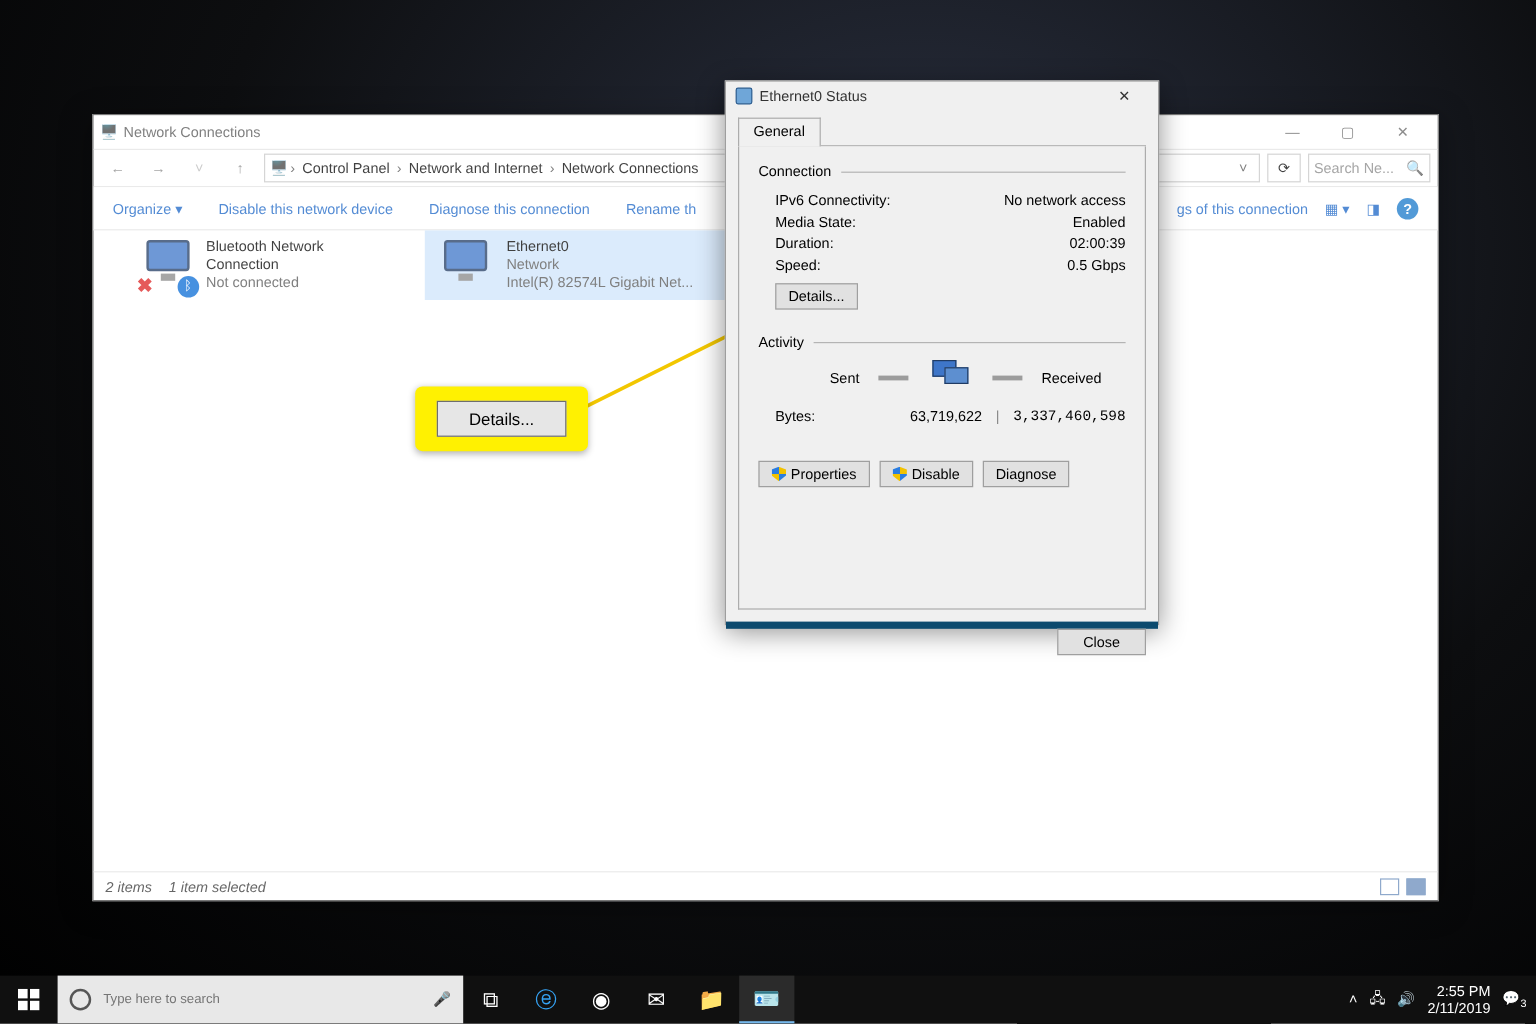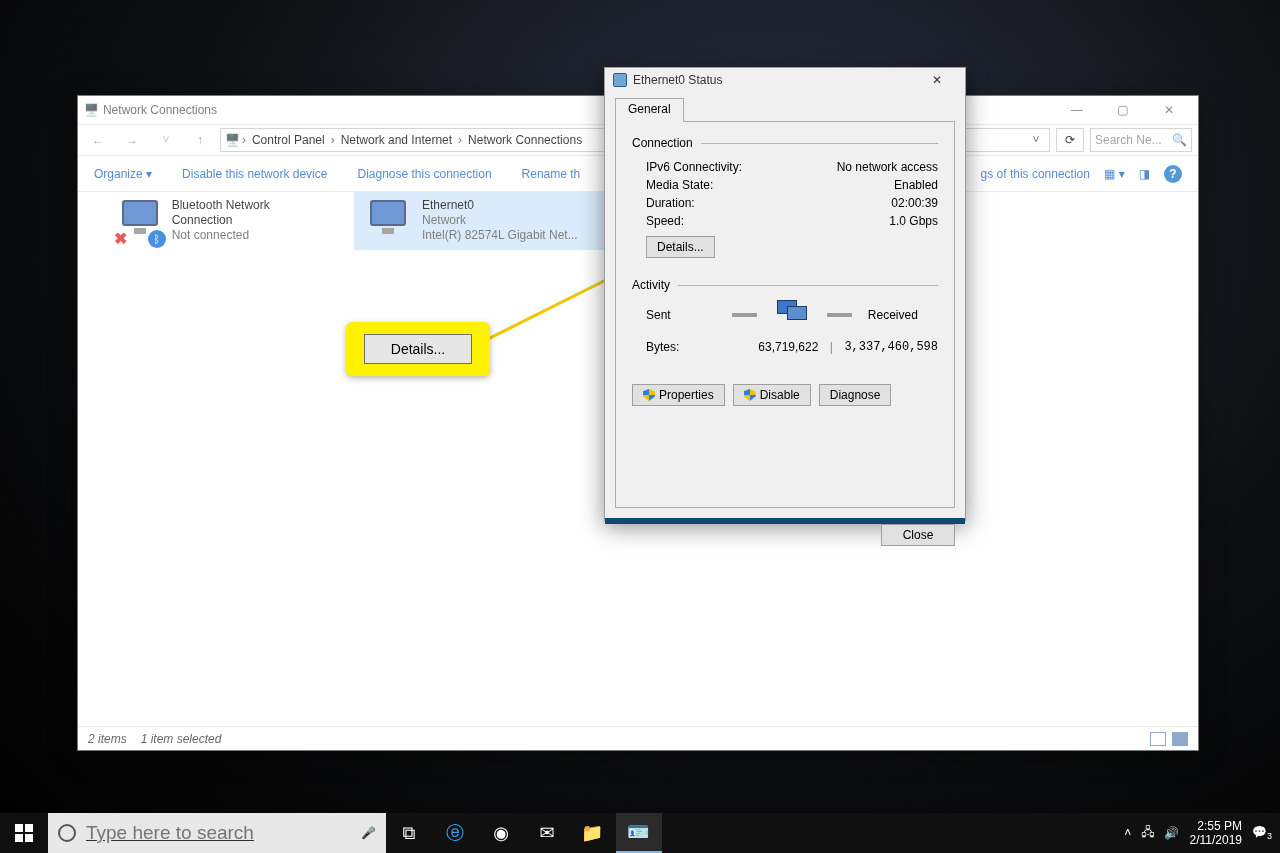--- a/index.html
+++ b/index.html
@@ -59,21 +59,21 @@
 .panel { border:1px solid #acacac; border-top:none; padding:14px 16px 12px; height:386px; background:#f0f0f0; }
 
 .group-title { display:flex; align-items:center; color:#000; margin-bottom:8px; }
 .group-title .line { flex:1; height:1px; background:#b4b4b4; margin-left:8px; }
 .kv { display:flex; justify-content:space-between; padding:2px 0 2px 14px; }
 .win-btn { height:22px; border:1px solid #9f9f9f; background:#e1e1e1; padding:0 10px; display:inline-flex; align-items:center; justify-content:center; cursor:default; }
 .details-btn-row { padding:6px 0 0 14px; }
 
 .activity { margin-top:20px; }
 .act-row { display:flex; align-items:center; justify-content:center; gap:16px; margin:6px 0 10px; padding-left:14px; }
-.act-row .lbl { width:80px; }
+.act-row .lbl { width:80px; text-align:right; }
 .act-row .lbl2 { width:80px; }
 .mini-net { width:44px; height:30px; position:relative; }
 .mini-net .m1 { position:absolute; left:4px; top:0; width:20px; height:14px; background:#3e76c9; border:1px solid #203b63; }
 .mini-net .m2 { position:absolute; right:4px; top:6px; width:20px; height:14px; background:#5d8fd0; border:1px solid #203b63; }
 .dash { width:28px; height:4px; background:#9c9c9c; }
 .bytes-row { display:flex; padding-left:14px; }
 .bytes-row .lab { width:96px; }
 .bytes-row .val { flex:1; text-align:right; }
 .bytes-row .divider { width:26px; text-align:center; color:#888; }
 .bytes-row .val2 { flex:1; text-align:left;font-family:Liberation Mono, monospace; }
@@ -82,21 +82,21 @@
 .shield { width:12px; height:12px; display:inline-block; margin-right:4px; background:conic-gradient(#f2c200 0 25%, #2a7de1 0 50%, #f2c200 0 75%, #2a7de1 0 100%); clip-path:polygon(50% 0,100% 18%,100% 60%,50% 100%,0 60%,0 18%); }
 
 .dlg-footer { height:36px; border-top:6px solid #0c4a6e; display:flex; align-items:center; justify-content:flex-end; padding:0 10px; }
 .dlg-footer .win-btn { width:74px; }
 
 
 .taskbar { position:absolute; left:0; bottom:0; width:100%; height:40px; background:#101010; display:flex; align-items:center; color:#fff; }
 .tb-btn { width:48px; height:40px; display:flex; align-items:center; justify-content:center; color:#fff; }
 .searchbar { width:338px; height:40px; background:#e8e8e8; display:flex; align-items:center; color:#666; padding:0 10px; gap:10px; }
 .searchbar .circ { width:18px; height:18px; border:2px solid #565656; border-radius:50%; }
-.searchbar input { border:none; background:transparent; flex:1; font-size:19px; outline:none; color:#333;text-decoration:underline; }
+.searchbar input { border:none; background:transparent; flex:1; font-size:11px; outline:none; color:#333; }
 .searchbar .mic { color:#555; }
 .tb-icons { display:flex; align-items:center; }
 .app { width:46px; height:40px; display:flex; align-items:center; justify-content:center; font-size:18px; }
 .app.active { background:#2b2b2b; border-bottom:2px solid #76b9ed; }
 .tray { margin-left:auto; display:flex; align-items:center; gap:10px; padding:0 8px; font-size:12px; }
 .tray .clock { text-align:right; line-height:14px; }
 </style>
 </head>
 <body>
 
@@ -213,21 +213,21 @@
       <div class="kv">
           <span>Media State:</span>
           <span>Enabled</span>
         </div>
       <div class="kv">
           <span>Duration:</span>
           <span>02:00:39</span>
         </div>
       <div class="kv">
           <span>Speed:</span>
-          <span>1.0 Gbps</span>
+          <span>0.5 Gbps</span>
         </div>
       <div class="details-btn-row">
         <div class="win-btn">Details...</div>
       </div>
 
       <div class="activity">
         <div class="group-title">
             <span>Activity</span>
             <span class="line"></span>
           </div>

